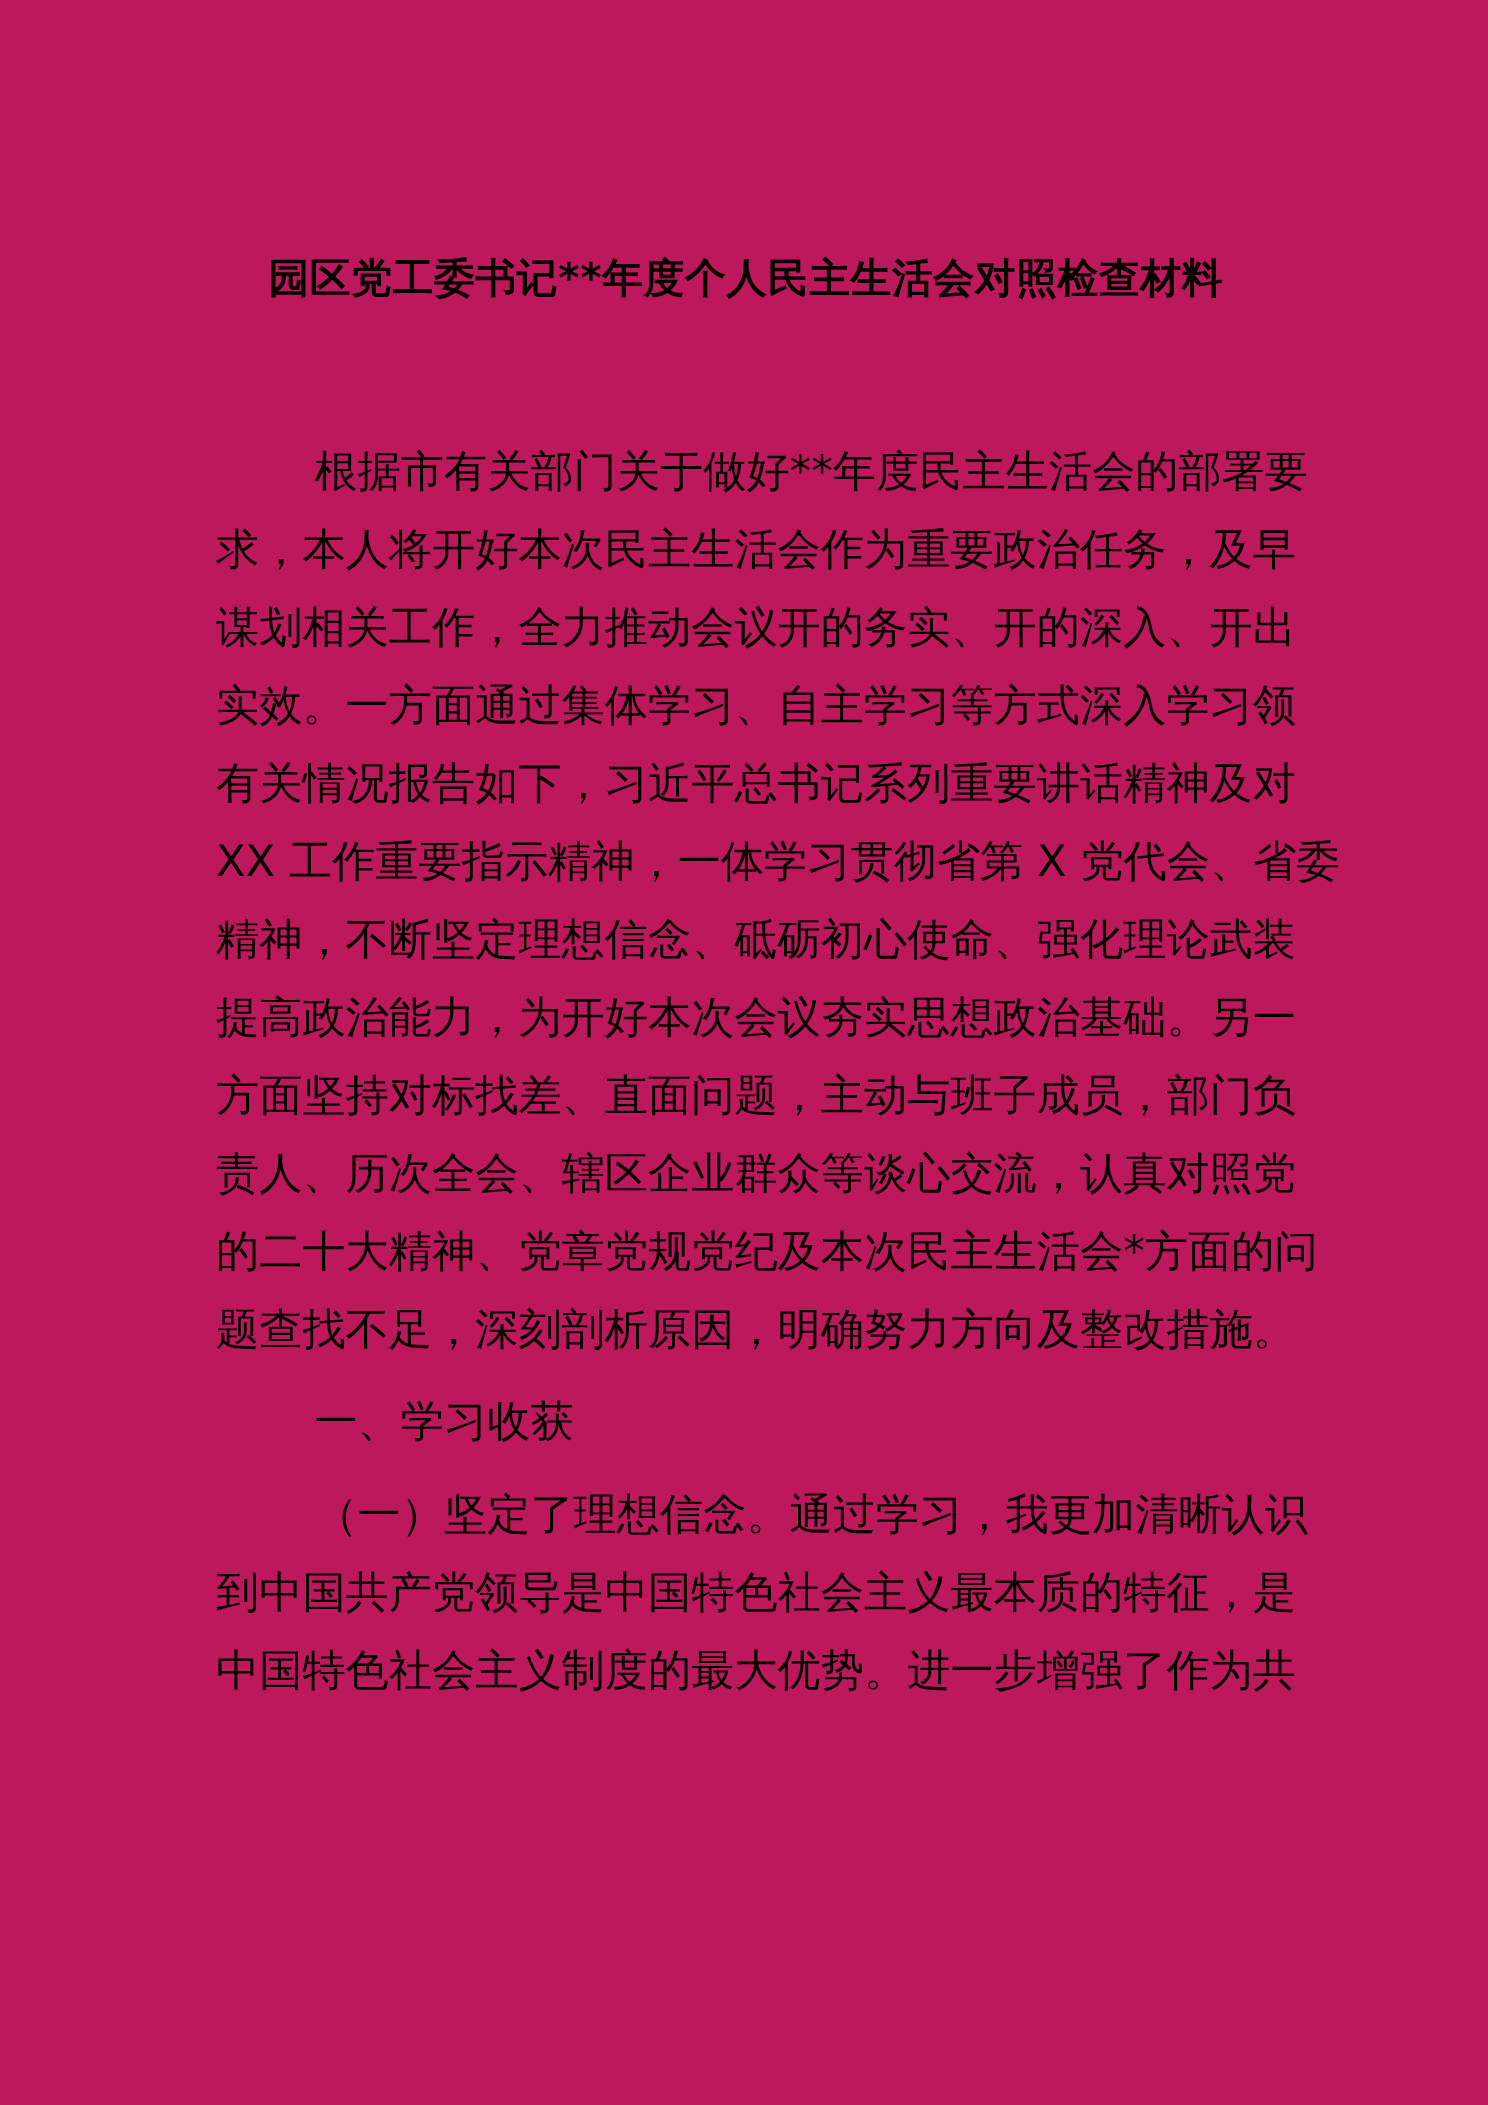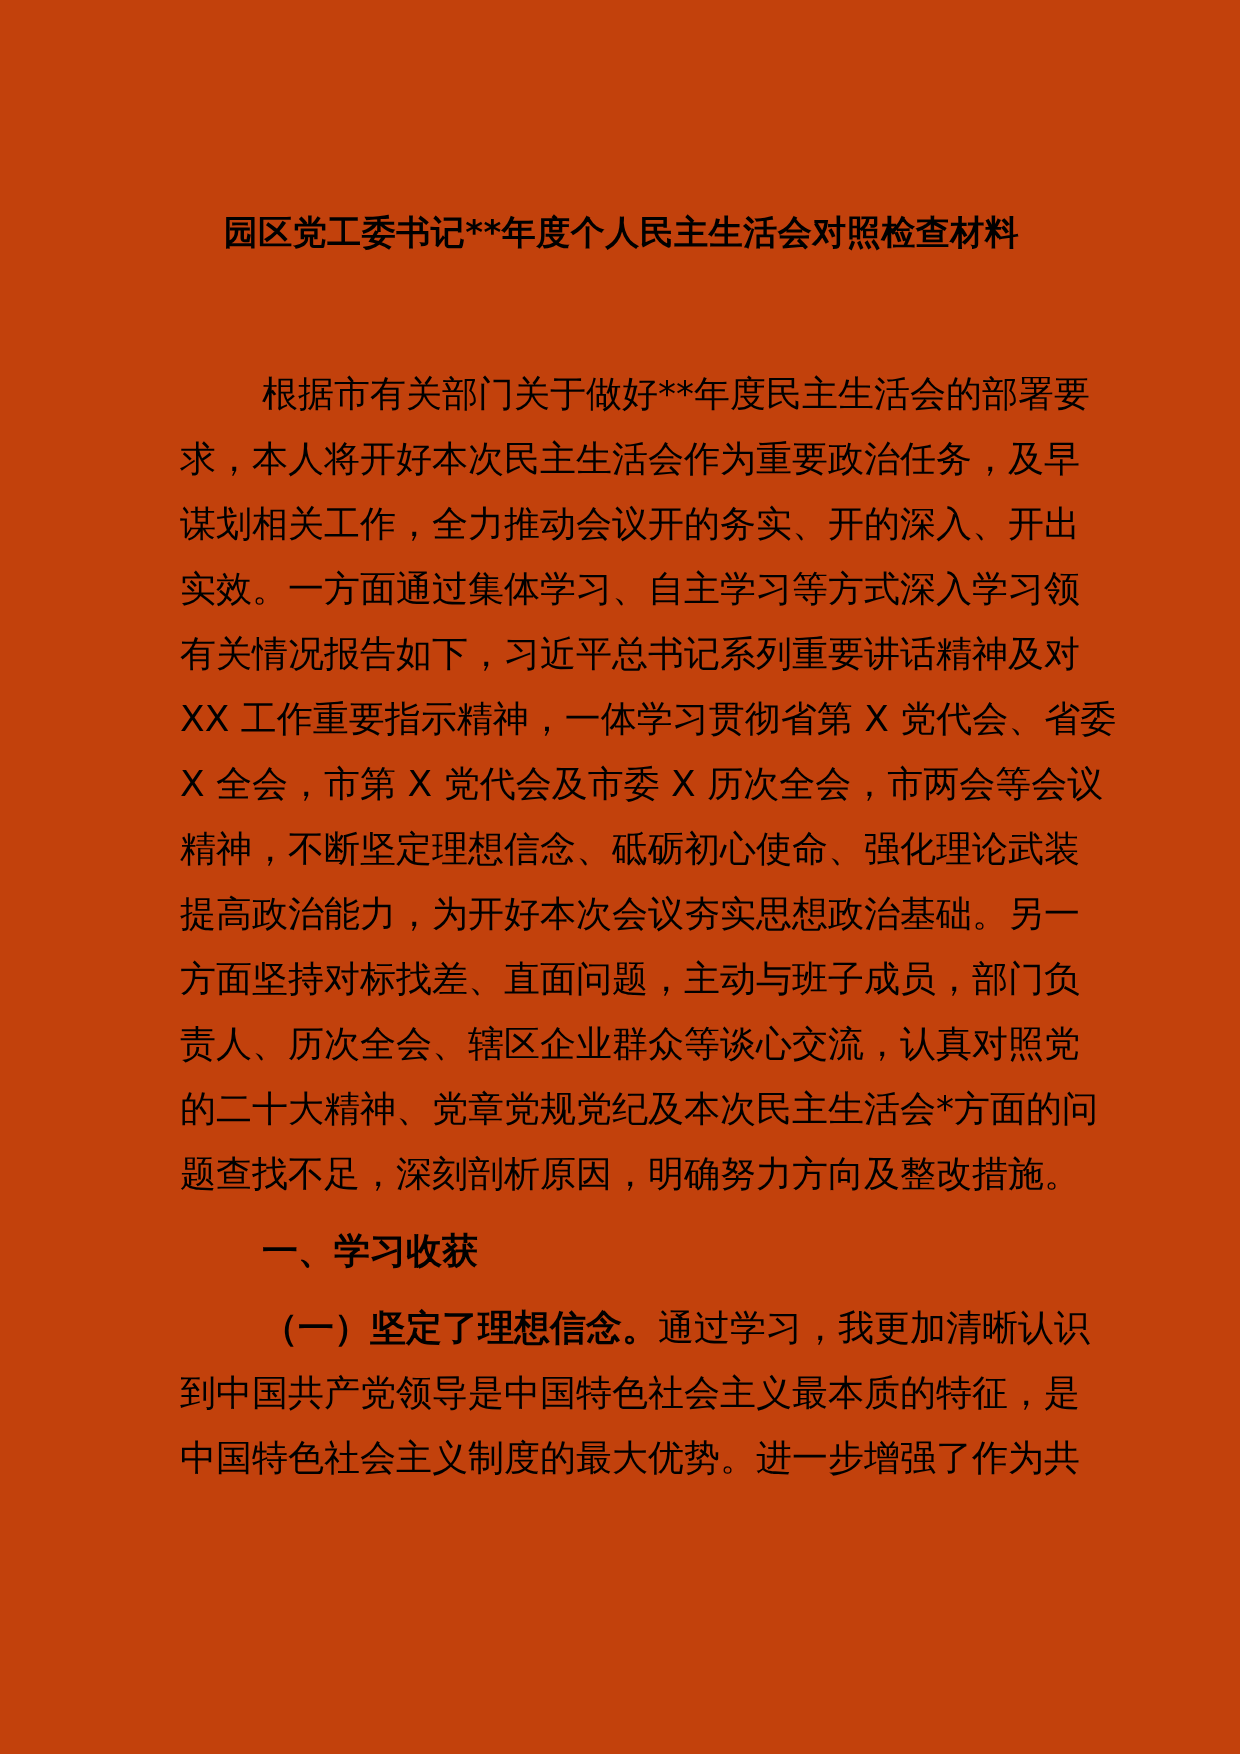--- a/index.html
+++ b/index.html
@@ -5,21 +5,21 @@
   html, body {
     margin: 0;
     padding: 0;
     background: #ffffff;
   }
   .page {
     position: relative;
     width: 1240px;
     height: 1754px;
     margin: 0 auto;
-    background: #c2410c;
+    background: #be185d;
     color: #000000;
     font-family: "DejaVu Sans", sans-serif;
     box-sizing: border-box;
     padding: 200px 165px 0 168px;
     overflow: hidden;
   }
   .doc-title {
     margin: 0 0 96px 0;
     font-size: 34px;
     font-weight: 700;
@@ -35,41 +35,40 @@
     font-size: 36px;
     line-height: 65px;
     height: 65px;
     white-space: nowrap;
     font-weight: 400;
   }
   .line.indent {
     padding-left: 82px;
   }
   .seg-bold {
-    font-weight: 700;
+    font-weight: 400;
     text-align: center;
   }
   .para.heading .line {
     font-weight: 700;
   }
 </style>
 </head>
 <body>
 
 <div class="page">
   <h1 class="doc-title">园区党工委书记**年度个人民主生活会对照检查材料</h1>
   <div id="doc-body">
       <div class="para body">
         <div class="line indent"><span class="seg">根据市有关部门关于做好**年度民主生活会的部署要</span></div>
         <div class="line"><span class="seg">求，本人将开好本次民主生活会作为重要政治任务，及早</span></div>
         <div class="line"><span class="seg">谋划相关工作，全力推动会议开的务实、开的深入、开出</span></div>
         <div class="line"><span class="seg">实效。一方面通过集体学习、自主学习等方式深入学习领</span></div>
         <div class="line"><span class="seg">有关情况报告如下，习近平总书记系列重要讲话精神及对</span></div>
         <div class="line"><span class="seg">XX 工作重要指示精神，一体学习贯彻省第 X 党代会、省委</span></div>
-        <div class="line"><span class="seg">X 全会，市第 X 党代会及市委 X 历次全会，市两会等会议</span></div>
         <div class="line"><span class="seg">精神，不断坚定理想信念、砥砺初心使命、强化理论武装</span></div>
         <div class="line"><span class="seg">提高政治能力，为开好本次会议夯实思想政治基础。另一</span></div>
         <div class="line"><span class="seg">方面坚持对标找差、直面问题，主动与班子成员，部门负</span></div>
         <div class="line"><span class="seg">责人、历次全会、辖区企业群众等谈心交流，认真对照党</span></div>
         <div class="line"><span class="seg">的二十大精神、党章党规党纪及本次民主生活会*方面的问</span></div>
         <div class="line"><span class="seg">题查找不足，深刻剖析原因，明确努力方向及整改措施。</span></div>
       </div>
       <div class="para heading">
         <div class="line indent"><span class="seg-bold">一、学习收获</span></div>
       </div>

